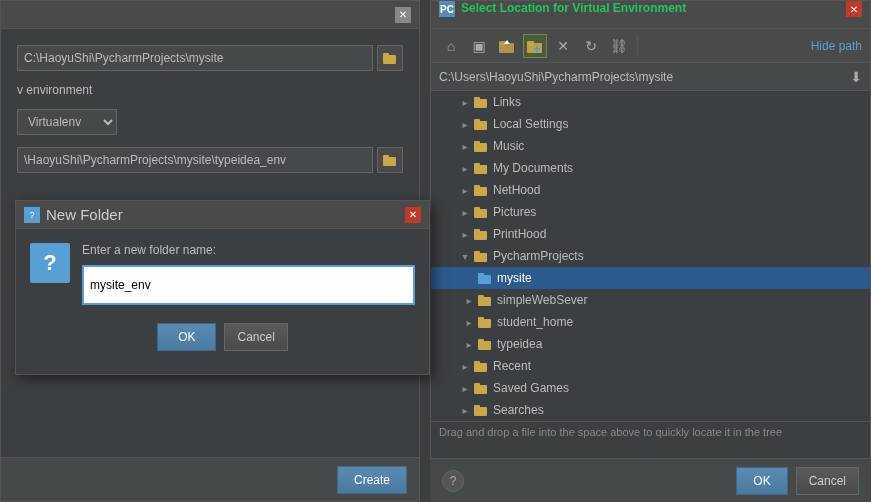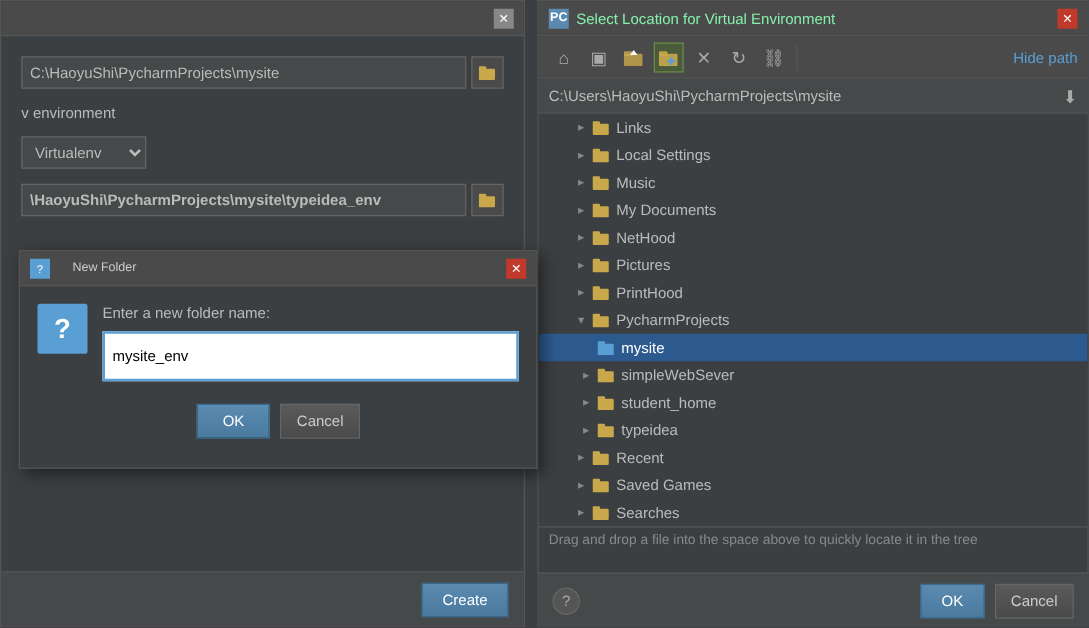--- a/index.html
+++ b/index.html
@@ -137,42 +137,42 @@
       width: 441px;
       height: 502px;
       background: #3c3f41;
       border: 1px solid #555;
     }
 
     .file-window-titlebar {
       background: #4a4a4a;
       height: 28px;
       display: flex;
-      align-items: center;
       padding: 0 8px;
       border-bottom: 1px solid #555;
       gap: 6px;
     }
 
     .file-window-title-icon {
       width: 16px;
       height: 16px;
       background: #5a8ab0;
       display: flex;
       align-items: center;
       justify-content: center;
       font-size: 10px;
       color: white;
       font-weight: bold;
     }
 
     .file-window-title-text {
-      color: #86efac;
+      color: #22c55e;
       font-size: 12px;
       flex: 1;
+      font-weight: bold;
     }
 
     .file-window-close-btn {
       width: 16px;
       height: 16px;
       background: #c0392b;
       border: none;
       color: #fff;
       font-size: 10px;
       cursor: pointer;
@@ -393,23 +393,22 @@
       background: #5a9fd4;
       display: flex;
       align-items: center;
       justify-content: center;
       font-size: 9px;
       color: white;
     }
 
     .new-folder-title-text {
       color: #ccc;
-      font-size: 10px;
+      font-size: 15px;
       flex: 1;
-      margin-left: 12px;
     }
 
     .new-folder-close-btn {
       width: 16px;
       height: 16px;
       background: #c0392b;
       border: none;
       color: #fff;
       font-size: 10px;
       cursor: pointer;
@@ -511,21 +510,21 @@
     </div>
     <div class="field-row">
       <div class="dropdown-row">
         <select class="dropdown">
           <option>Virtualenv</option>
         </select>
       </div>
     </div>
     <div class="field-row">
       <div class="field-input-row">
-        <input class="text-input" type="text" style="color: rgb(187, 187, 187); font-weight: bold;" value="\HaoyuShi\PycharmProjects\mysite\typeidea_env">
+        <input class="text-input" type="text" style="color: rgb(187, 187, 187);" value="\HaoyuShi\PycharmProjects\mysite\typeidea_env">
         <button class="folder-icon-btn">
           <svg width="14" height="12" viewBox="0 0 14 12">
             <rect x="0" y="3" width="13" height="9" rx="1" fill="#c8a84b"></rect>
             <rect x="0" y="1" width="6" height="3" rx="1" fill="#c8a84b"></rect>
           </svg>
         </button>
       </div>
     </div>
   </div>
   <div class="bg-window-footer">

